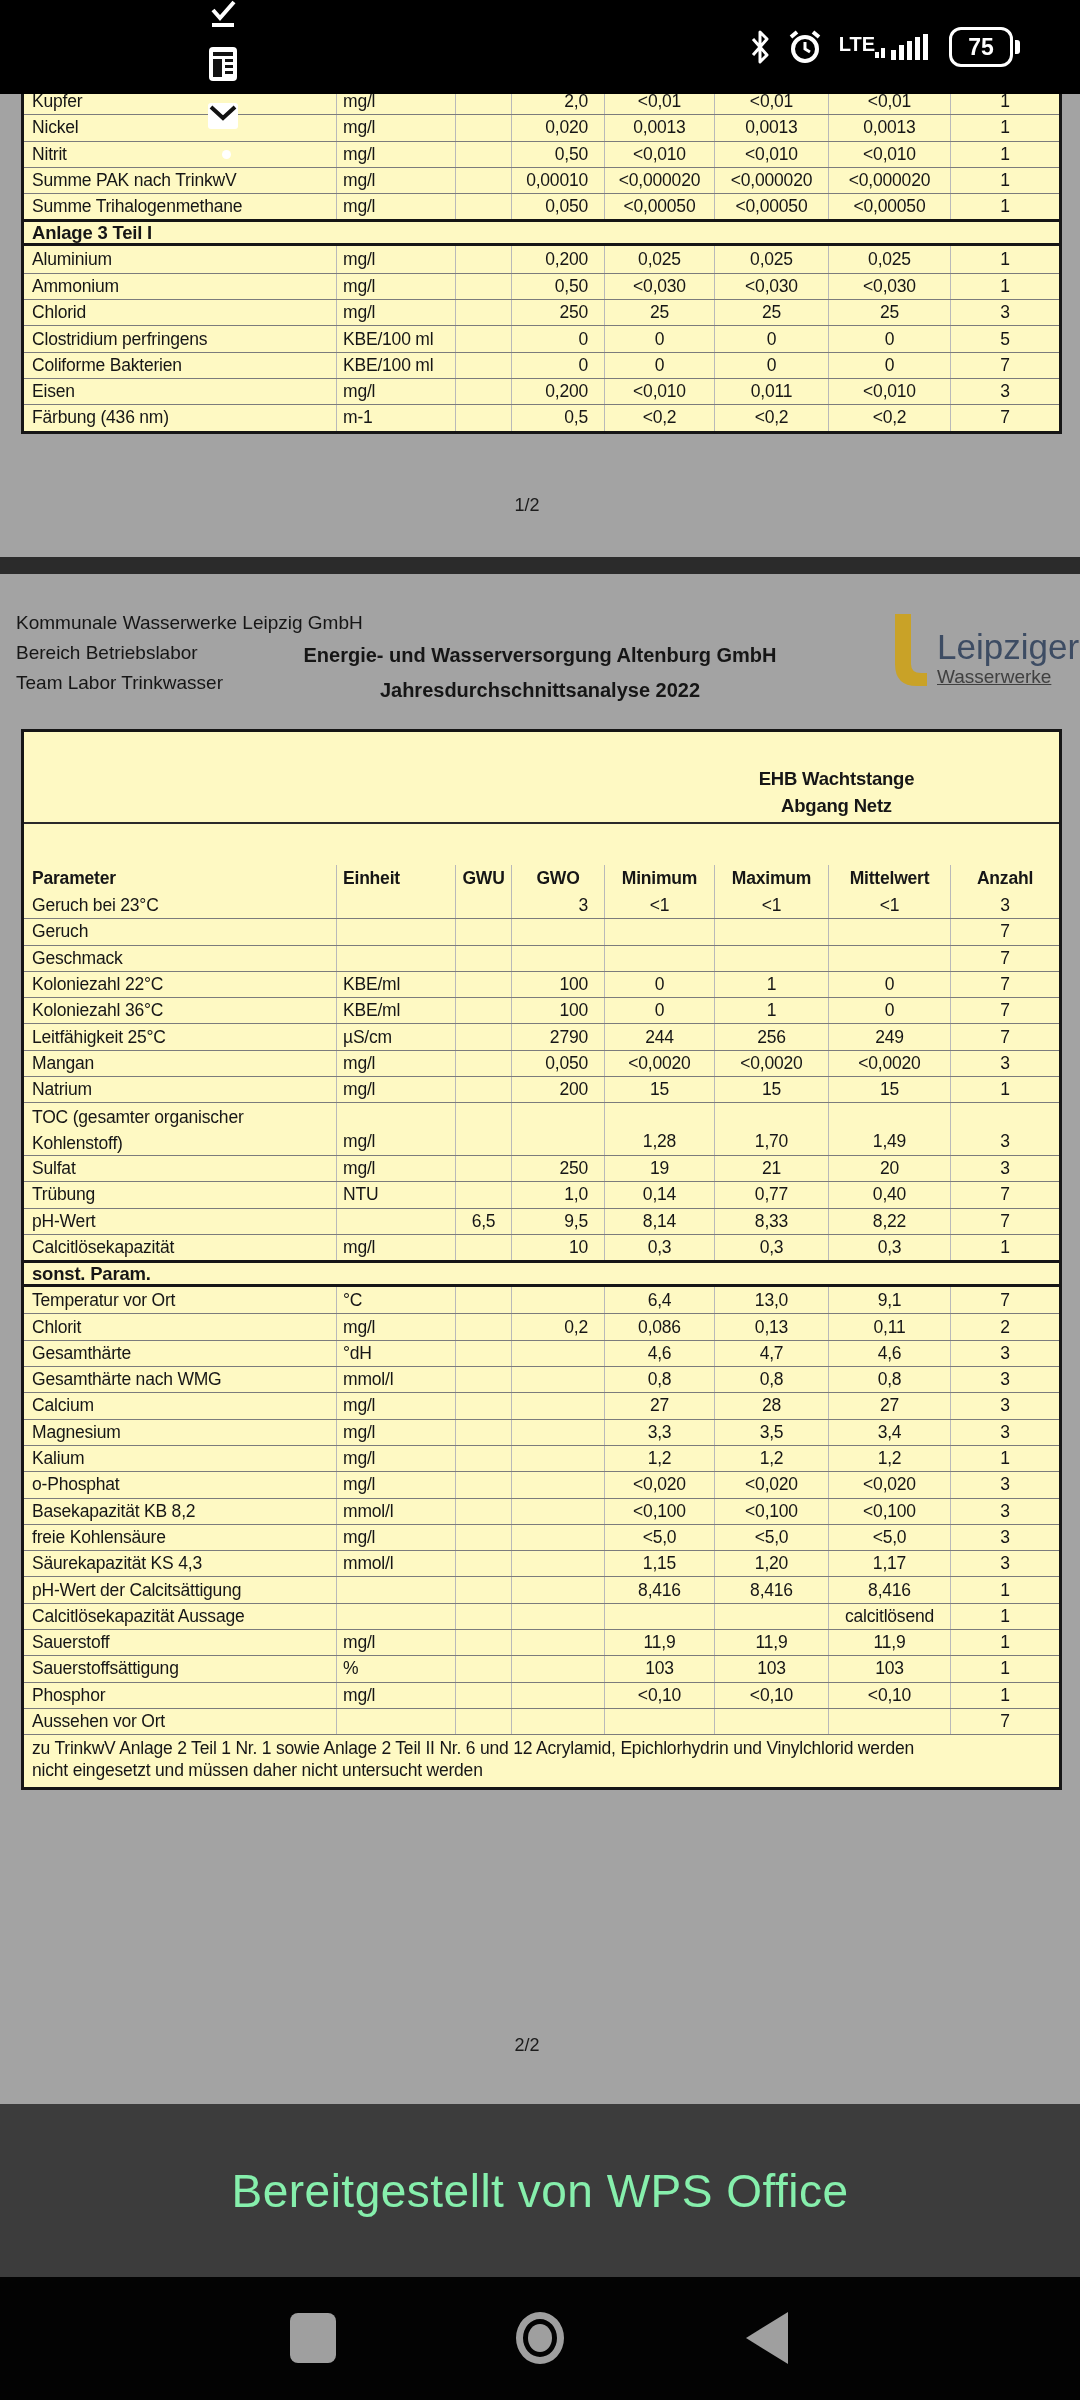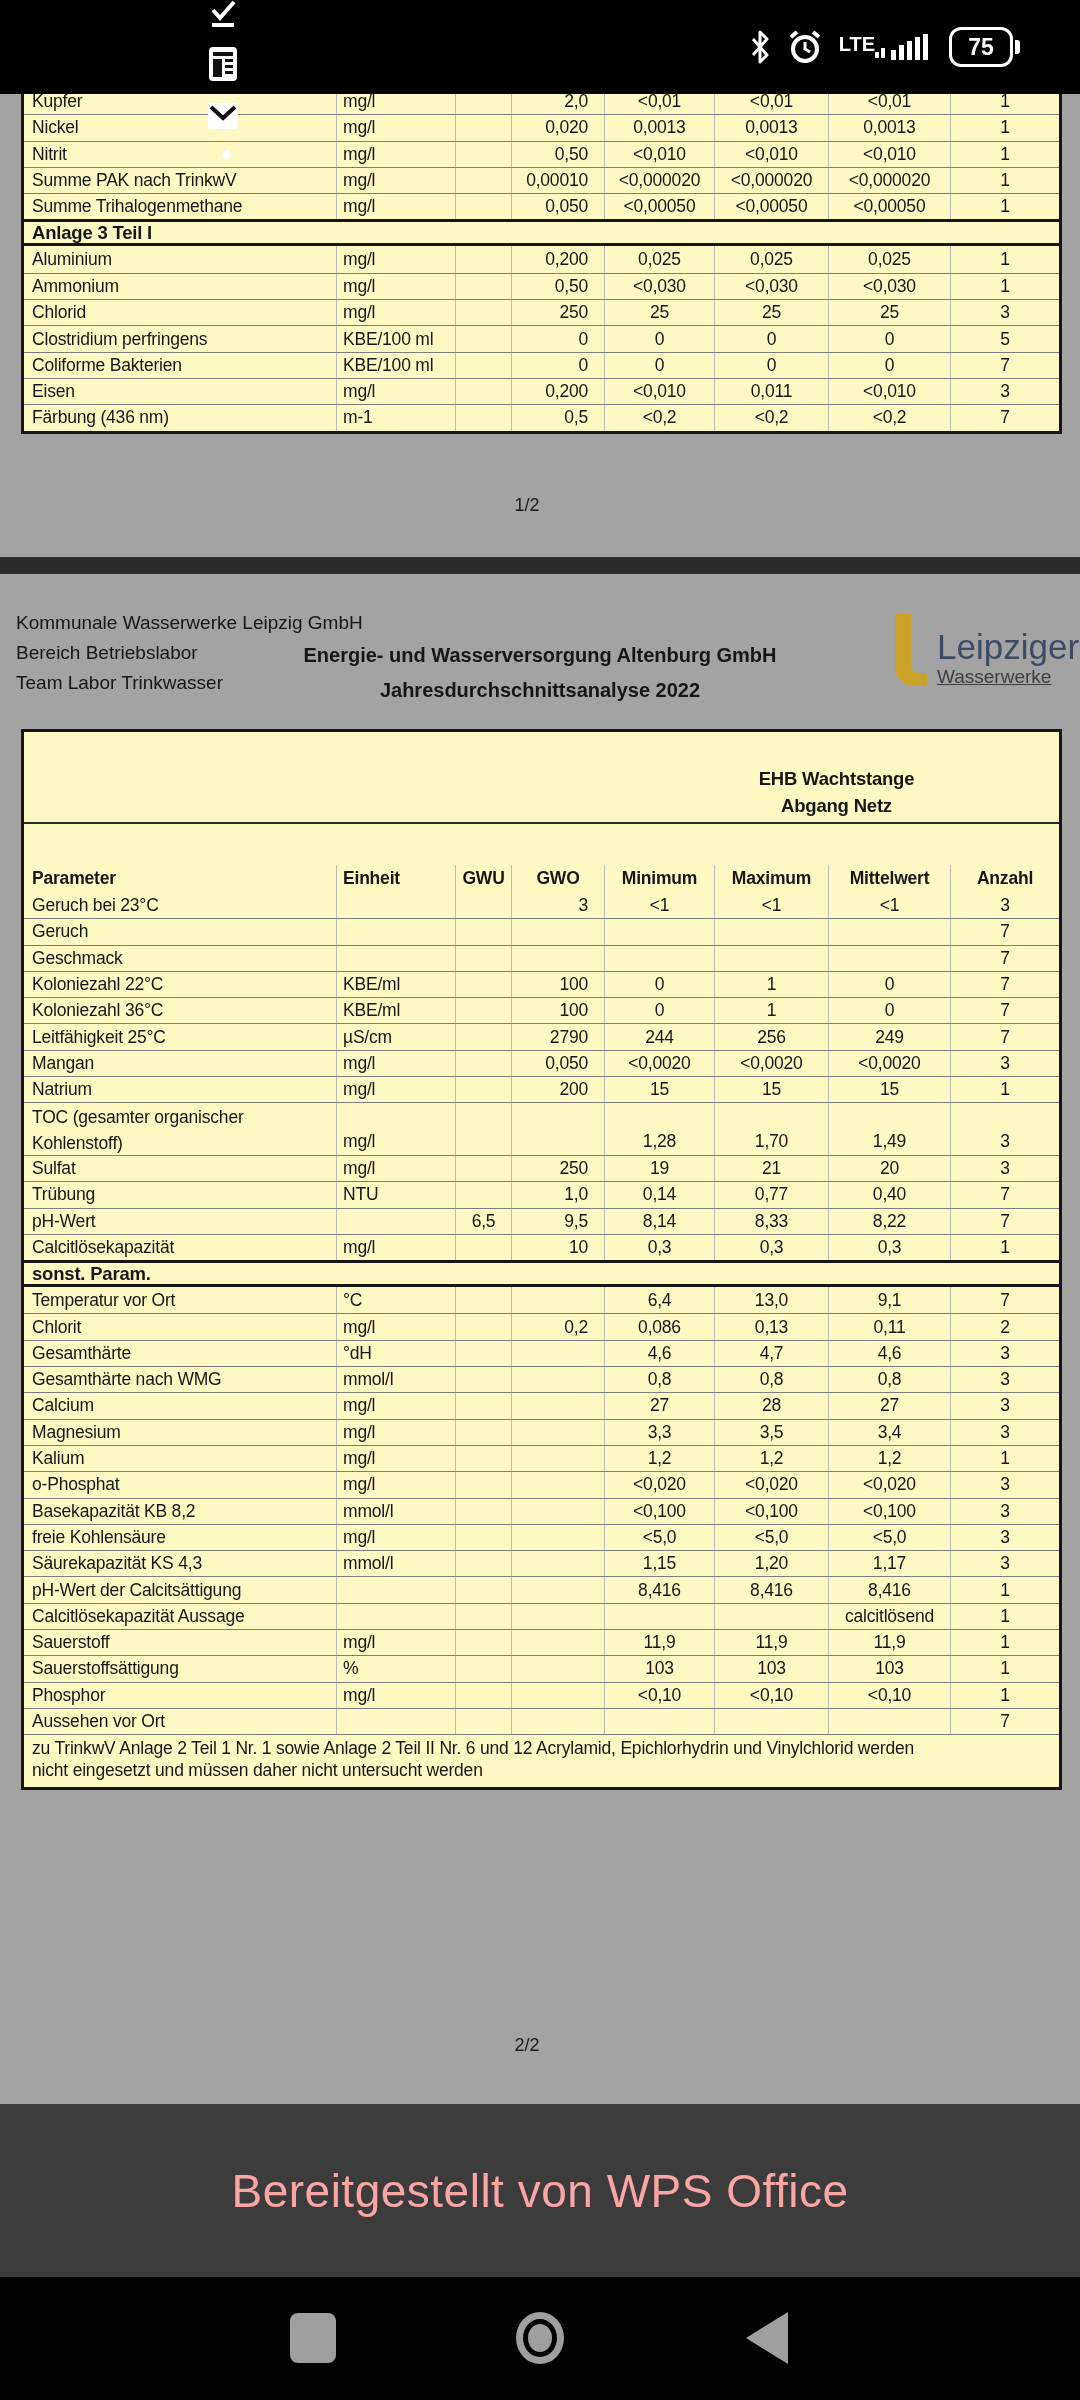--- a/index.html
+++ b/index.html
@@ -60,21 +60,21 @@
   .doc-title{position:absolute;left:220px;top:638px;width:640px;text-align:center;
              font-weight:700;font-size:20px;line-height:1.75;}
   .logo{position:absolute;left:893px;top:612px;width:180px;}
   .logo-row{display:flex;align-items:flex-end;gap:10px;}
   .logo-brand{font-size:35px;font-weight:400;line-height:1;}
   .logo-sub{font-size:19px;margin-top:2px;}
 
   
   .wps-banner{position:absolute;left:0;top:2104px;width:1080px;height:173px;background:#3c3c3c;
               display:flex;align-items:center;justify-content:center;}
-  .wps-banner span{color:#fca5a5;font-size:46px;letter-spacing:0.5px;}
+  .wps-banner span{color:#86efac;font-size:46px;letter-spacing:0.5px;}
 
   
   .navbar{position:absolute;left:0;top:2277px;width:1080px;height:123px;background:#030303;
           display:flex;align-items:center;}
   .nav-btn{position:absolute;display:flex;align-items:center;justify-content:center;width:110px;height:110px;top:6px;}
   .nav-recents{left:258px;} .nav-home{left:485px;} .nav-back{left:712px;}
   .sq{width:46px;height:50px;background:#9f9f9f;border-radius:8px;}
   .ring{width:34px;height:38px;border:7px solid #9f9f9f;border-radius:50%;display:flex;align-items:center;justify-content:center;}
   .ring i{width:24px;height:28px;background:#9f9f9f;border-radius:50%;}
   .tri{width:0;height:0;border-top:26px solid transparent;border-bottom:26px solid transparent;border-right:42px solid #9f9f9f;}

